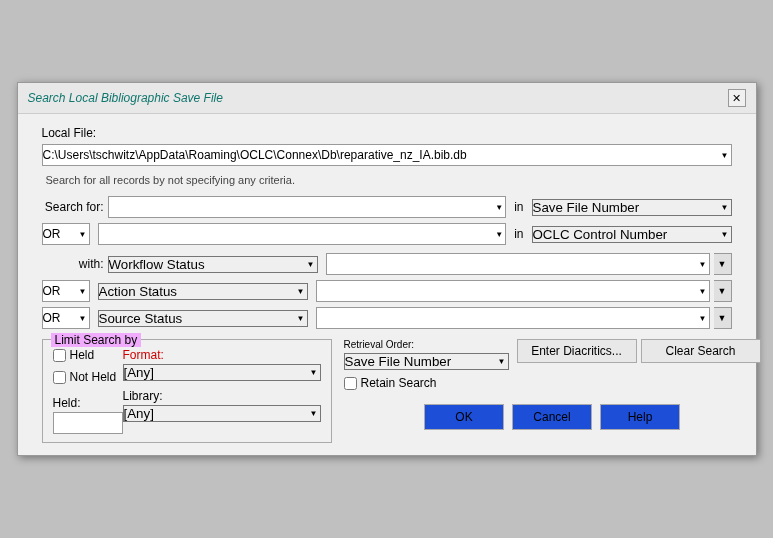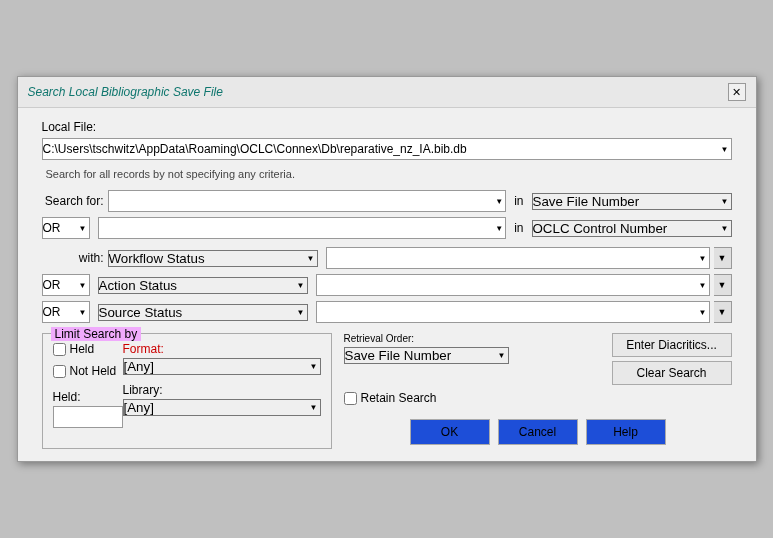--- a/index.html
+++ b/index.html
@@ -185,21 +185,20 @@
     .retrieval-group {
       display: flex;
       flex-direction: column;
     }
     .retrieval-label {
       font-size: 10px;
       margin-bottom: 3px;
     }
     .buttons-col {
       display: flex;
-      flex-direction: column;
       gap: 4px;
       margin-left: auto;
     }
     .side-btn {
       width: 120px;
       height: 24px;
       font-size: 12px;
       background: #e8e8e8;
       border: 1px solid #aaa;
       cursor: pointer;

